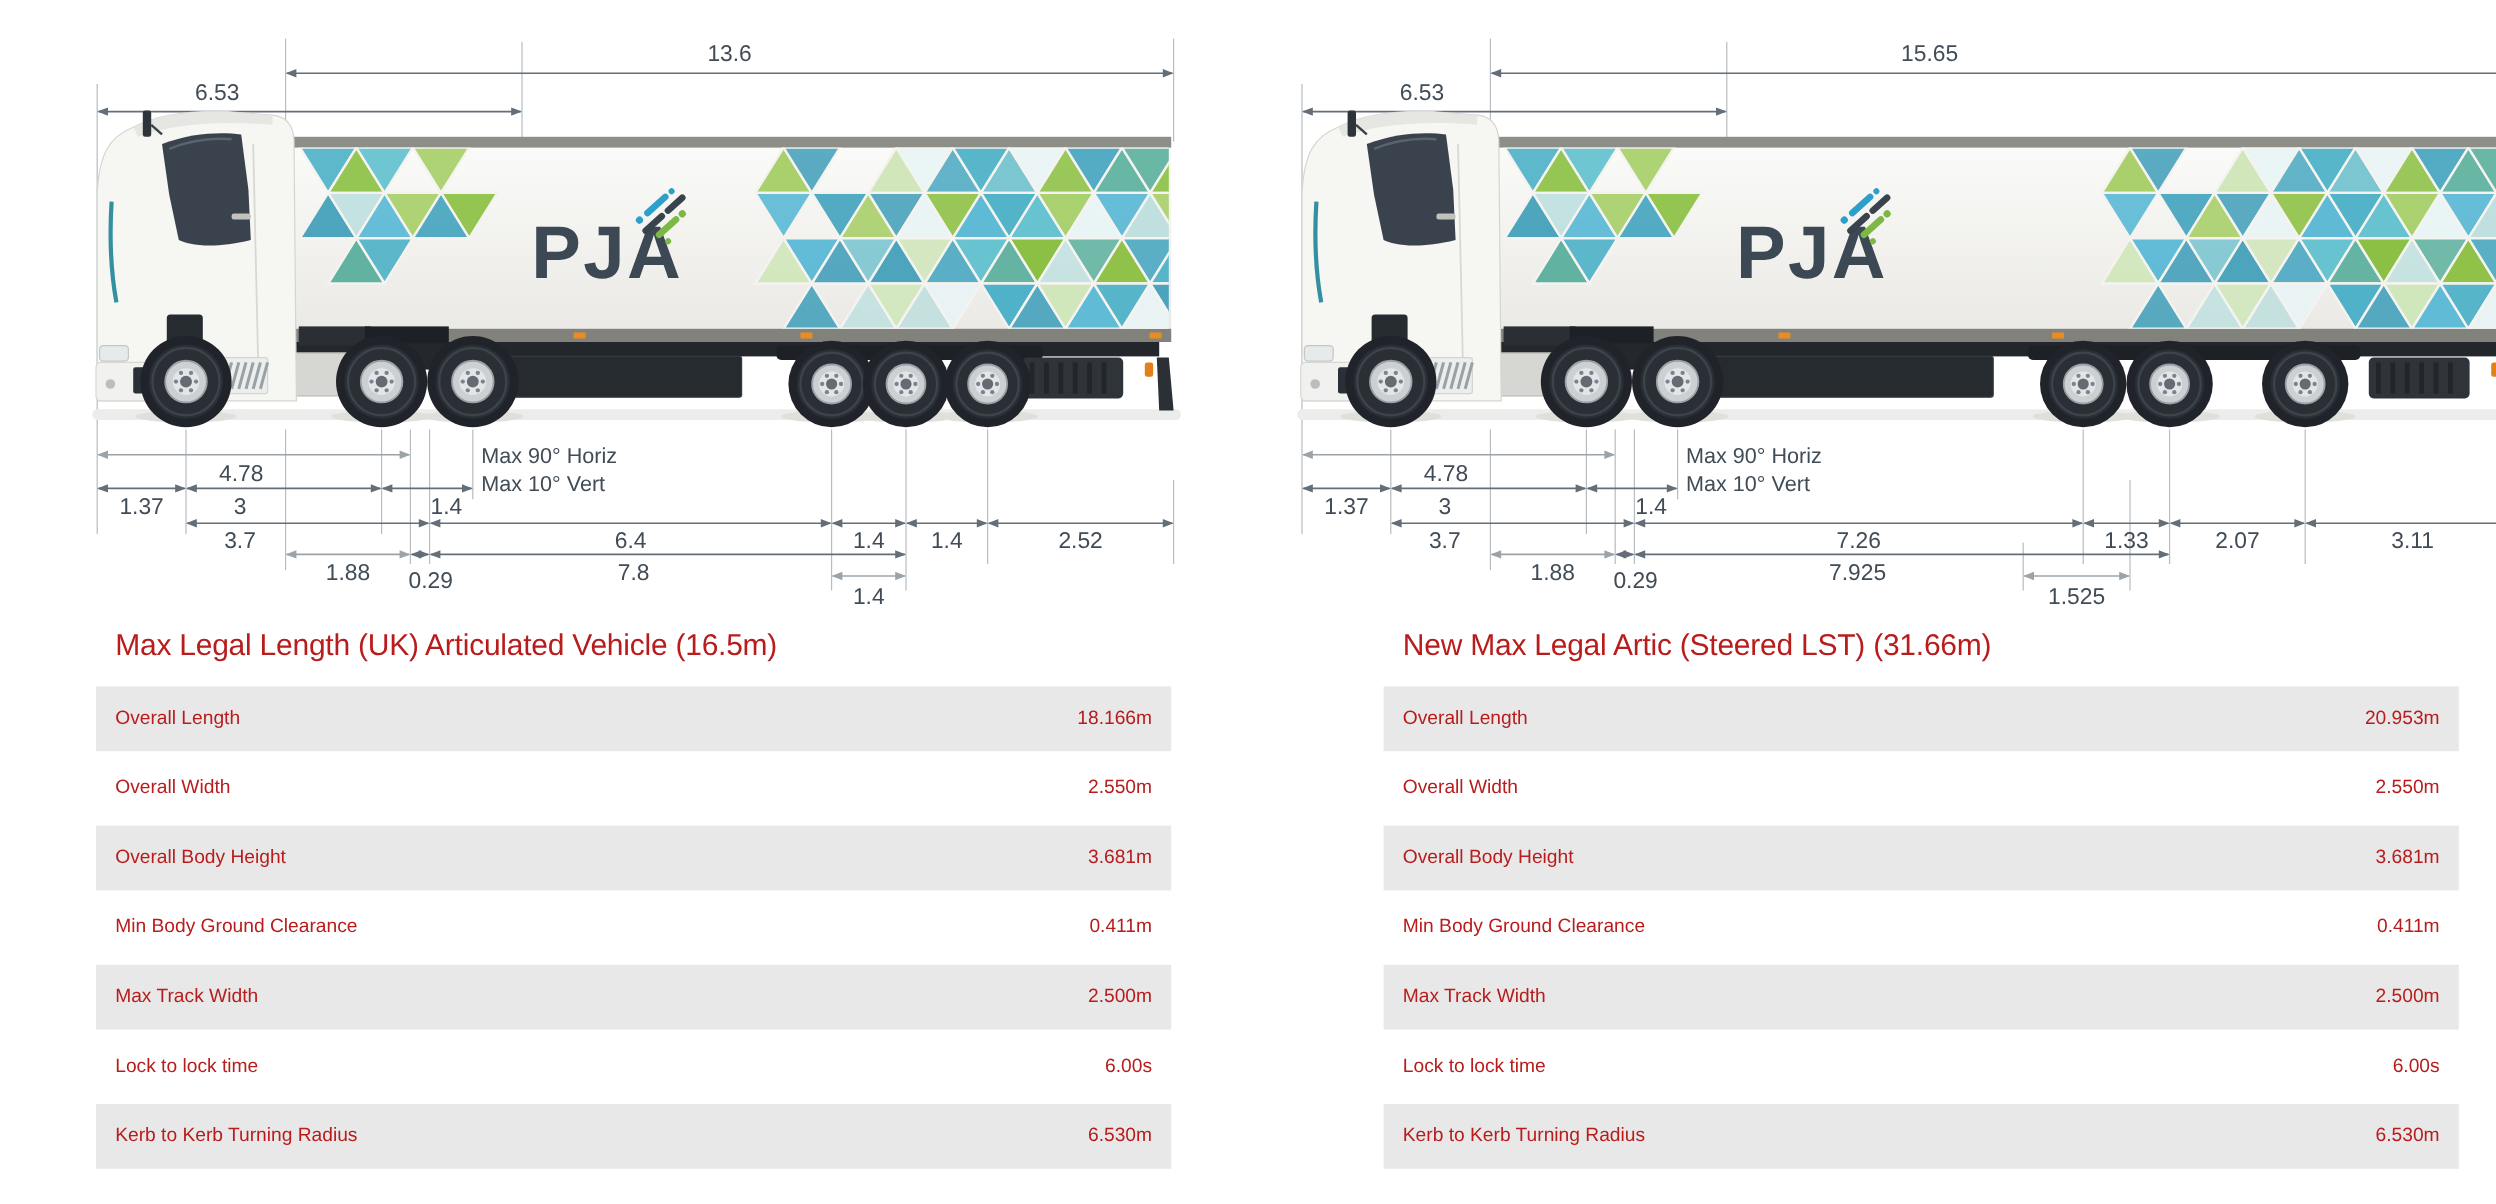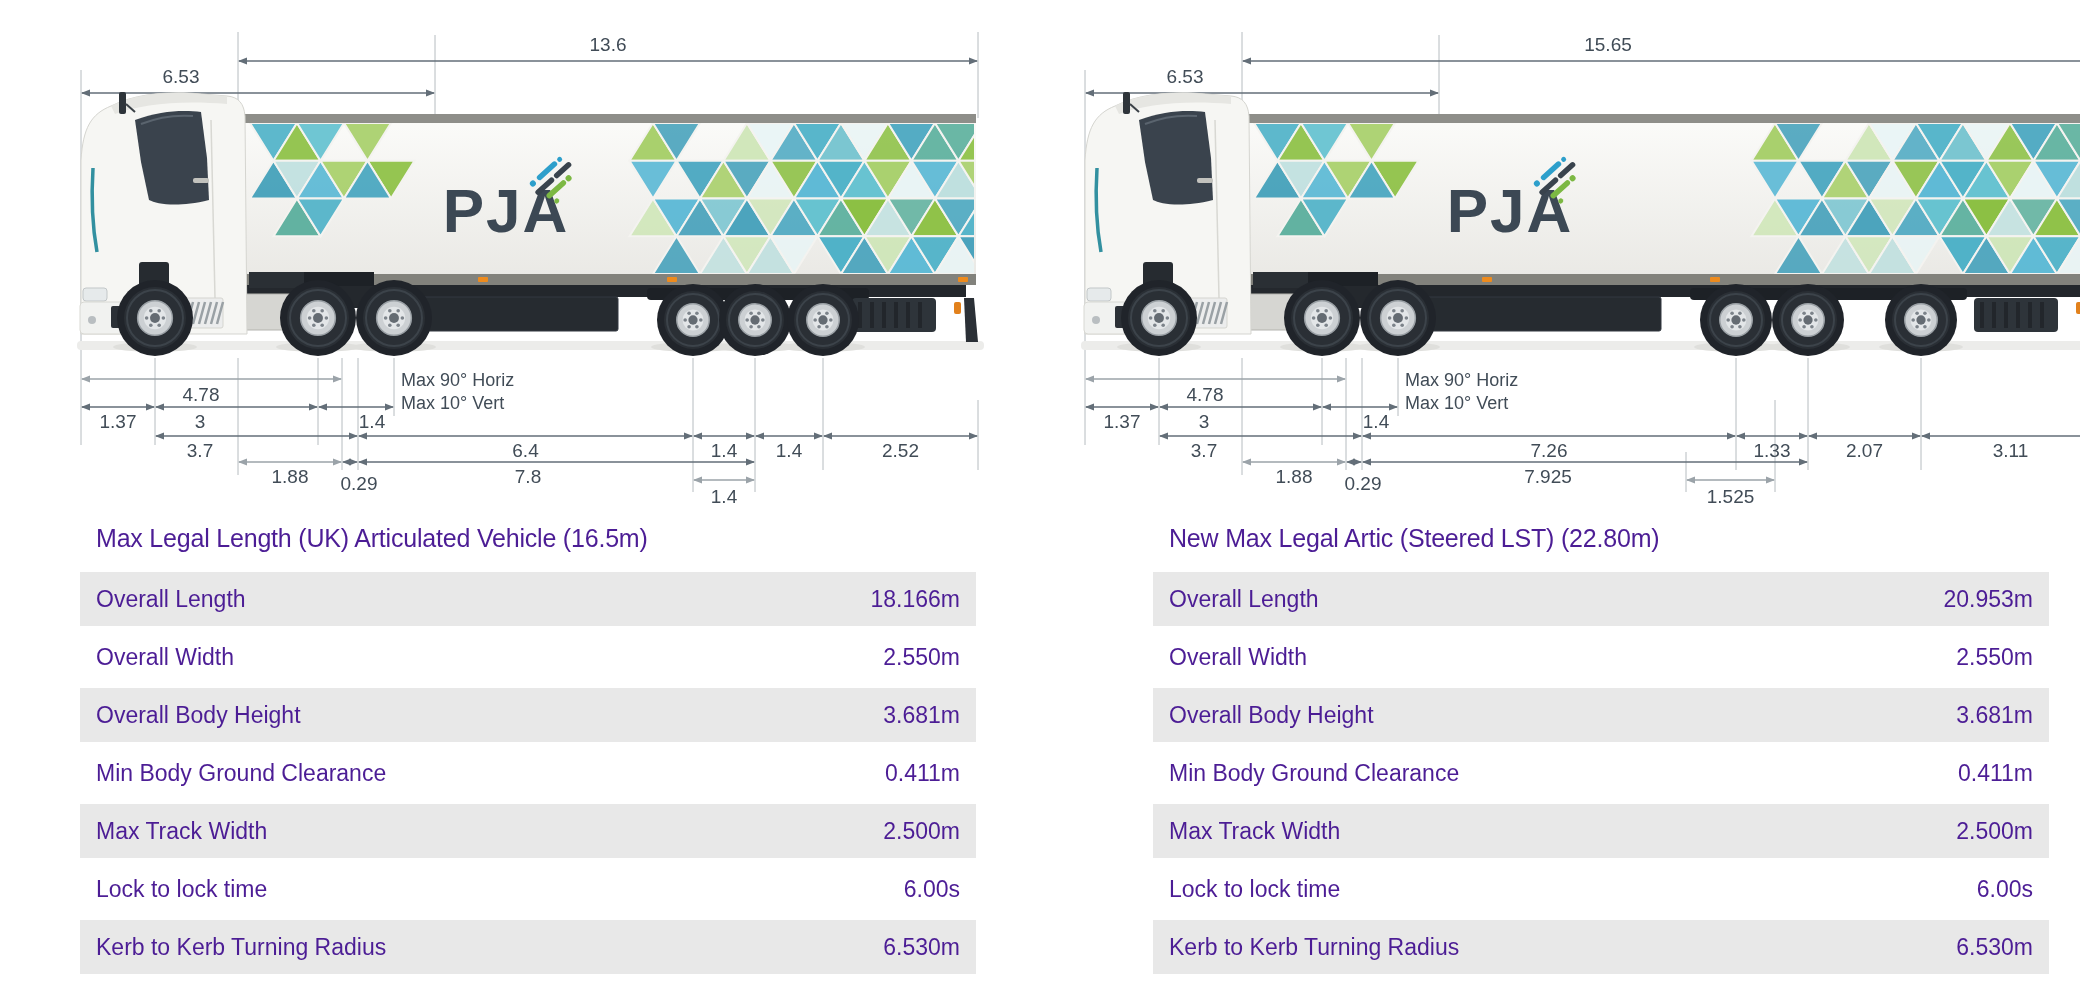--- a/index.html
+++ b/index.html
@@ -1,23 +1,23 @@
 <!DOCTYPE html>
 <html><head>
 <meta charset="utf-8">
 <style>
   html,body{margin:0;padding:0;background:#ffffff;}
   .wrap{position:relative;width:2080px;height:1003px;background:#ffffff;overflow:hidden;
         font-family:"Liberation Sans",sans-serif;margin-left:48px;}
   #diagram{position:absolute;left:0;top:0;}
-  .spec-panel{position:absolute;top:524px;width:896px;color:#4c1d95;}
+  .spec-panel{position:absolute;top:524px;width:896px;color:#b91c1c;}
   .spec-title{font-size:25px;letter-spacing:-0.2px;margin:0 0 19px 16px;}
   .spec-rows{width:100%;}
   .spec-row{display:flex;justify-content:space-between;align-items:center;height:54px;
-            margin-bottom:4px;padding:0 16px;font-size:23px;}
+            margin-bottom:4px;padding:0 16px;font-size:16px;}
   .spec-row.odd{background:#e8e8e8;}
   .spec-label{white-space:nowrap;}
   .spec-value{white-space:nowrap;}
 </style>
 </head>
 <body>
 
 <div class="wrap">
   <svg id="diagram" width="2080" height="520" viewBox="0 0 2080 520" xmlns="http://www.w3.org/2000/svg">
       <g>
@@ -744,21 +744,21 @@
           <span class="spec-value">6.00s</span>
         </div>
         <div class="spec-row odd">
           <span class="spec-label">Kerb to Kerb Turning Radius</span>
           <span class="spec-value">6.530m</span>
         </div>
       </div>
   </div>
 
   <div class="spec-panel" id="panel1" style="left:1105px">
-    <div class="spec-title">New Max Legal Artic (Steered LST) (22.80m)</div>
+    <div class="spec-title">New Max Legal Artic (Steered LST) (31.66m)</div>
     <div class="spec-rows" id="rows1">
         <div class="spec-row odd">
           <span class="spec-label">Overall Length</span>
           <span class="spec-value">20.953m</span>
         </div>
         <div class="spec-row">
           <span class="spec-label">Overall Width</span>
           <span class="spec-value">2.550m</span>
         </div>
         <div class="spec-row odd">

